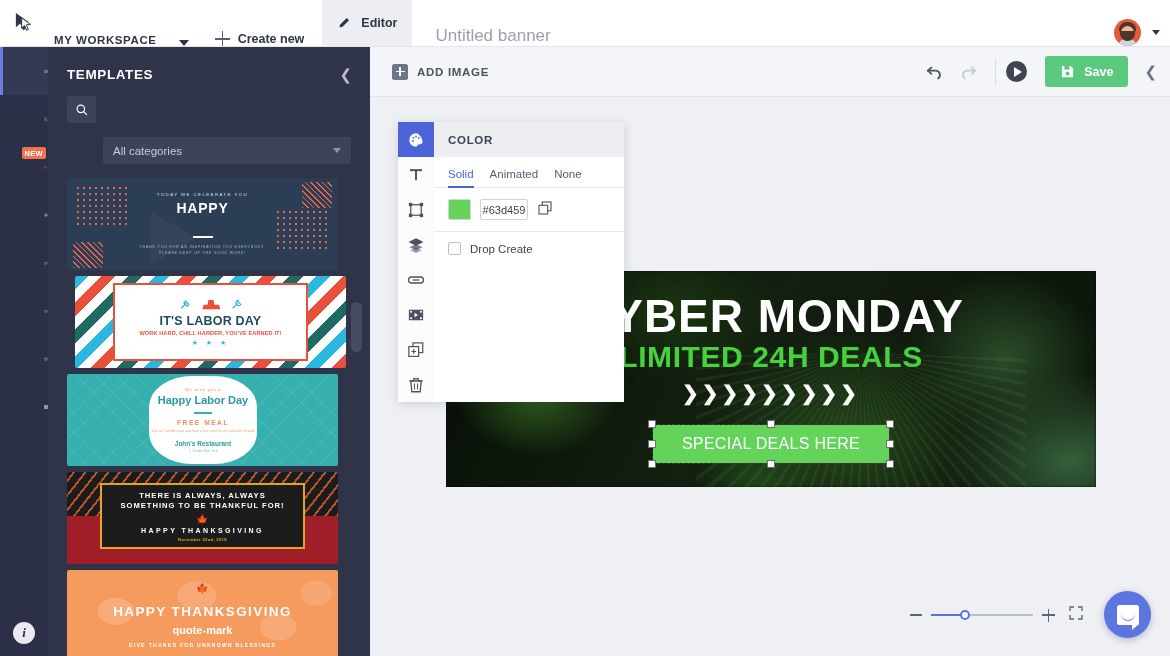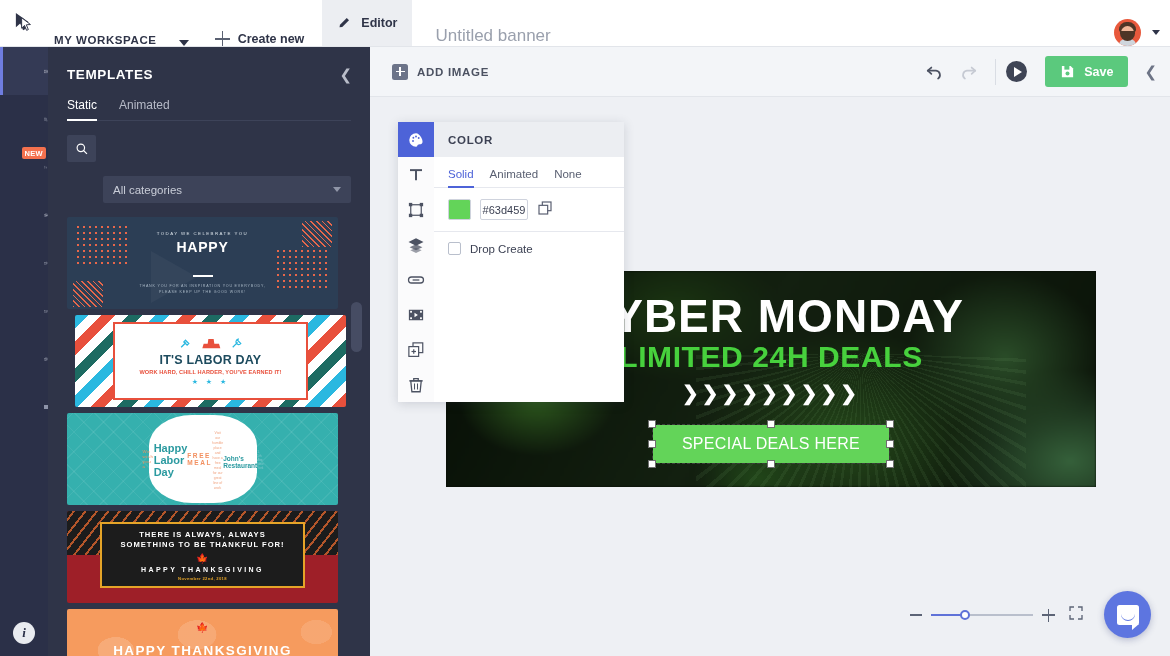--- a/index.html
+++ b/index.html
@@ -166,21 +166,21 @@
   .t2 .ttl { font-size: 12.5px; font-weight: bold; color: #1d4b5e; letter-spacing: .2px; }
   .t2 .sub { font-size: 5.6px; font-weight: bold; color: #e8503c; letter-spacing: .1px; margin-top: 2px; }
   .t2 .stars { margin-top: 3px; font-size: 7px; letter-spacing: 3px; color: #2ab8e0; }
 
   
   .t3 { background: #35b0ae;
     background-image: repeating-linear-gradient(45deg, rgba(255,255,255,.07) 0 1px, transparent 1px 14px),
                       repeating-linear-gradient(-45deg, rgba(255,255,255,.07) 0 1px, transparent 1px 14px); }
   .t3 .blob { position: absolute; left: 82px; top: 2px; width: 108px; height: 88px;
     background: #fff; border-radius: 40% 40% 40% 40% / 35% 35% 35% 35%;
-    display: flex; flex-direction: row; align-items: center; justify-content: center; }
+    display: flex; flex-direction: column; align-items: center; justify-content: center; }
   .t3 .e1 { font-size: 4.4px; color: #f29060; letter-spacing: .6px; }
   .t3 .ttl { font-size: 11px; font-weight: bold; color: #2b9aa0; margin-top: 2px; }
   .t3 .rule { width: 18px; height: 1.6px; background: #35b0ae; margin: 6px 0 5px; }
   .t3 .fm { font-size: 6.5px; font-weight: bold; color: #f29060; letter-spacing: 1.6px; }
   .t3 .desc { font-size: 3.4px; color: #f0a684; text-align: center; line-height: 5px; margin-top: 3px; }
   .t3 .rest { font-size: 6.5px; font-weight: bold; color: #2b9aa0; margin-top: 6px; }
   .t3 .addr { font-size: 3.2px; color: #7fc7ca; margin-top: 2px; }
 
   
   .t4 { background: #9e1f28; }
@@ -454,24 +454,20 @@
     </div>
     <div class="info-btn">i</div>
   </div>
 
   <div class="tpl-panel">
     <div class="tpl-head">
       <h2>TEMPLATES</h2>
       <span class="collapse-chev">❮</span>
     </div>
 
-    <div class="tabs">
-      <div class="tab active">Static</div>
-      <div class="tab">Animated</div>
-    </div>
 
     <div class="searchrow">
       <div class="search-btn">
         <svg width="14" height="14" viewBox="0 0 24 24">
           <circle cx="10" cy="10" r="6.4" fill="none" stroke="#ffffff" stroke-width="2"></circle>
           <line x1="14.6" y1="14.6" x2="20.5" y2="20.5" stroke="#ffffff" stroke-width="2"></line>
         </svg>
       </div>
       <div class="cat-select">
         <span>All categories</span>

